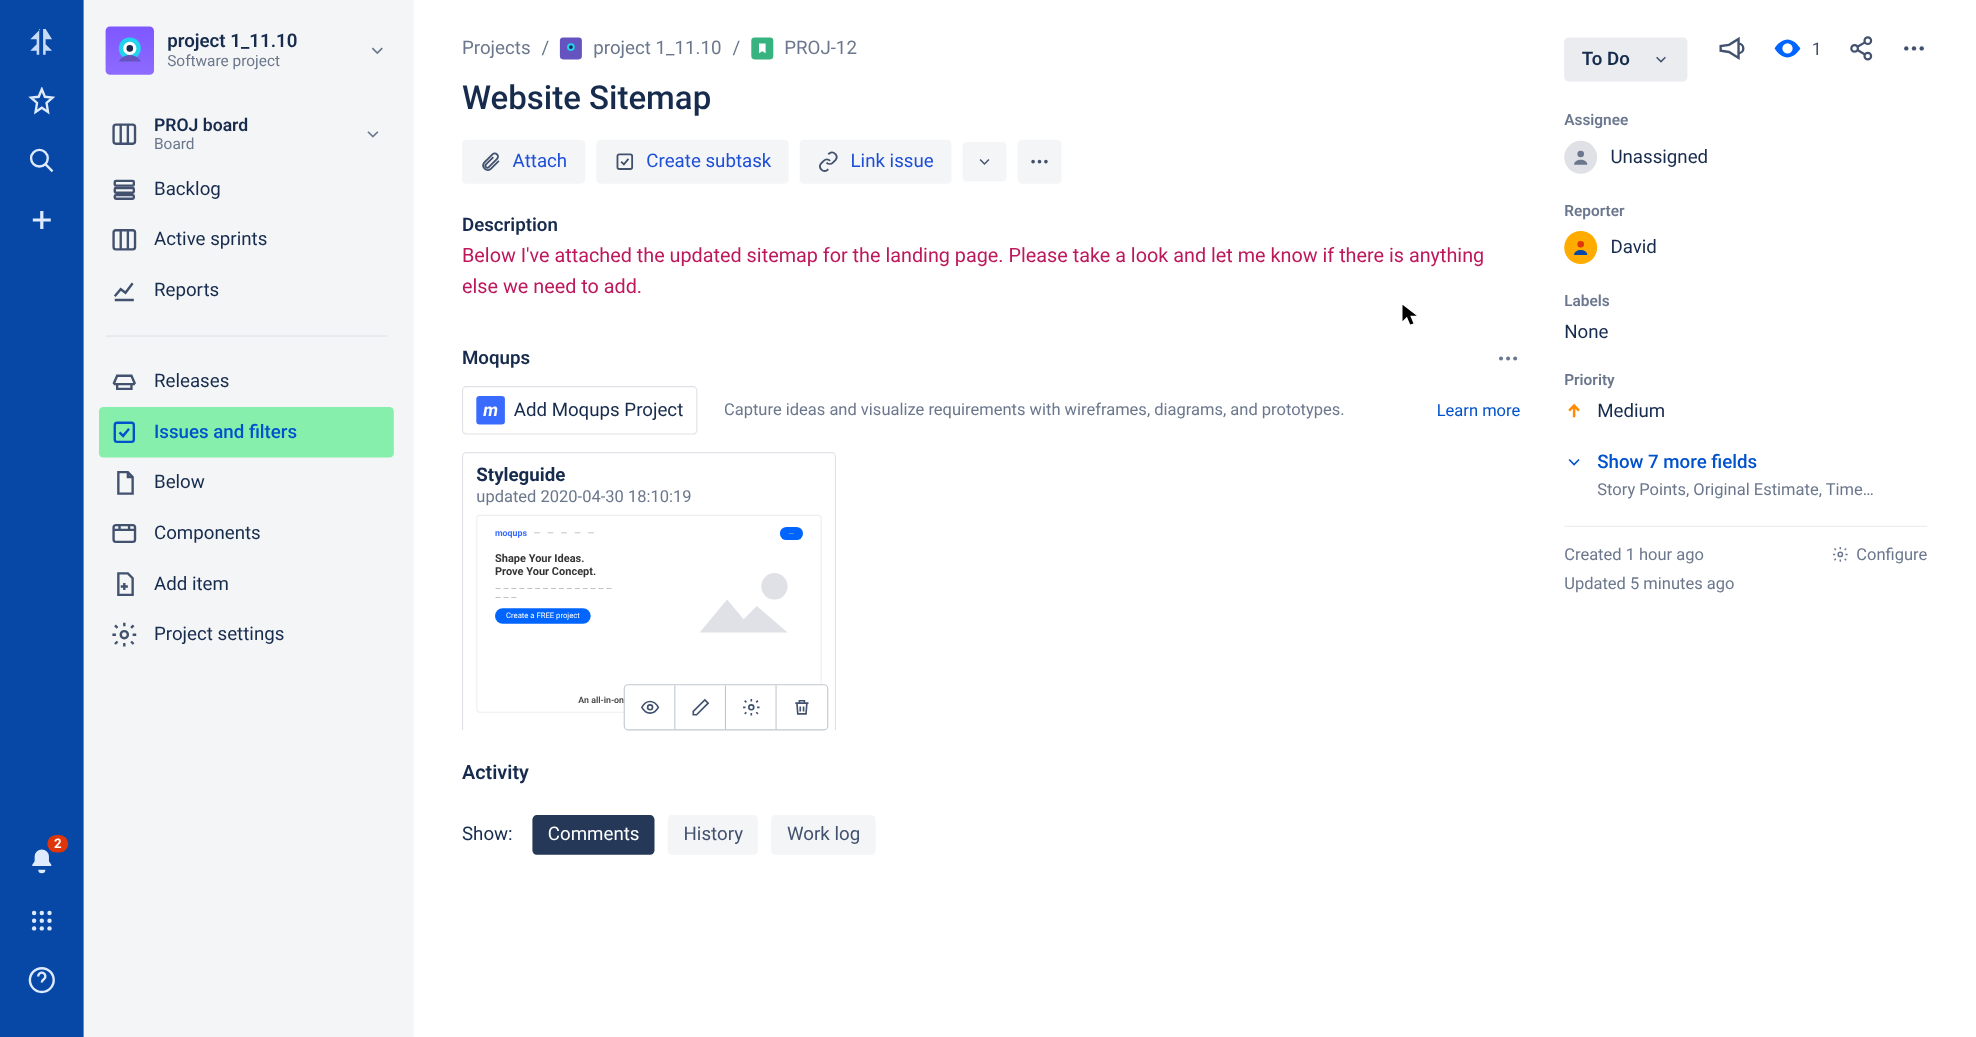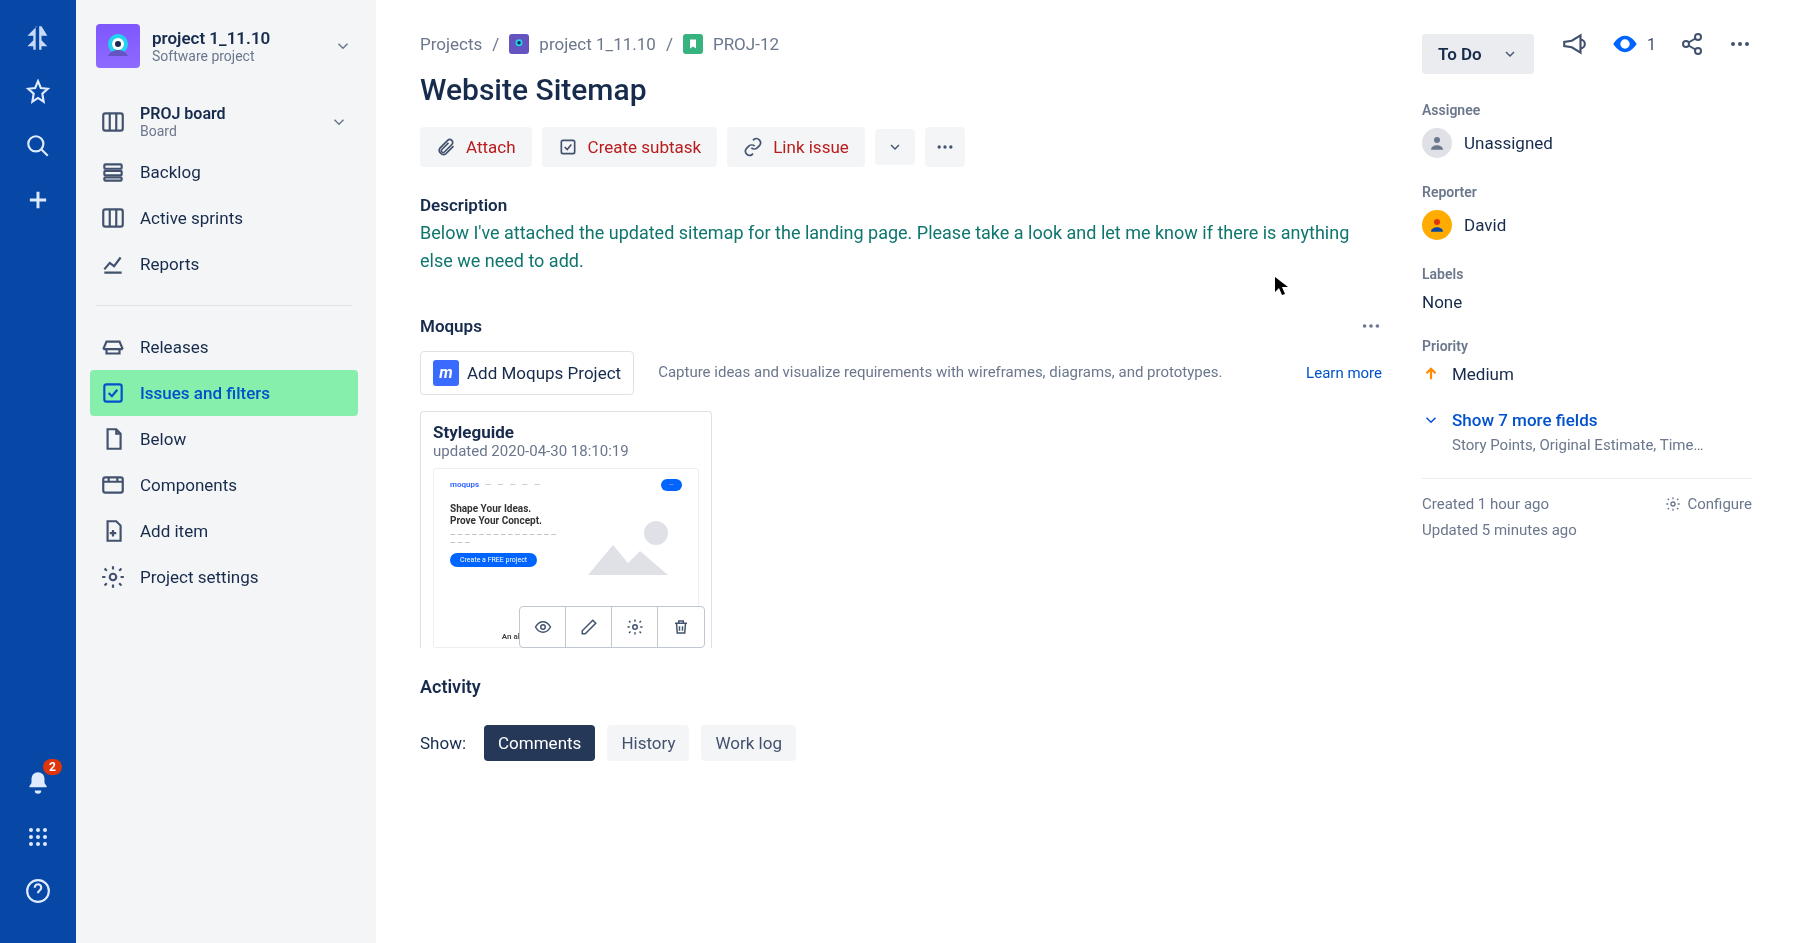--- a/index.html
+++ b/index.html
@@ -25,33 +25,33 @@
 .left{flex:1;min-width:0}
 .right{width:330px;flex:0 0 330px}
 .crumb{display:flex;align-items:center;gap:10px;color:#6B778C;font-size:17px;margin-bottom:18px}
 .crumb a{color:#6B778C;text-decoration:none}
 .crumb .sep{color:#6B778C}
 .ico-sm{width:20px;height:20px;border-radius:3px;display:inline-flex;align-items:center;justify-content:center}
 .proj-ico{background:#6554C0}
 .story-ico{background:#36B37E}
 h1{font-size:30px;font-weight:500;color:#172B4D;margin-bottom:20px}
 .actions{display:flex;gap:10px;align-items:center;margin-bottom:28px}
-.btn{display:flex;align-items:center;gap:10px;background:#F4F5F7;border:none;padding:10px 16px;border-radius:4px;font-size:17px;color:#b91c1c;cursor:pointer}
+.btn{display:flex;align-items:center;gap:10px;background:#F4F5F7;border:none;padding:10px 16px;border-radius:4px;font-size:17px;color:#1d4ed8;cursor:pointer}
 .sq{width:40px;padding:10px;justify-content:center}
 .hlabel{font-size:17px;font-weight:600;color:#172B4D;margin-bottom:4px}
-.desc{font-size:18px;color:#0f766e;line-height:1.55;margin-bottom:40px}
+.desc{font-size:18px;color:#be185d;line-height:1.55;margin-bottom:40px}
 .moq-head{display:flex;align-items:center;margin-bottom:14px}
 .moq-head .hlabel{margin:0}
 .moq-head .dots{margin-left:auto;color:#6B778C;cursor:pointer}
 .moq-row{display:flex;align-items:center;gap:24px;margin-bottom:16px}
 .add-moq{display:flex;align-items:center;gap:8px;border:1px solid #DFE1E6;border-radius:4px;padding:8px 12px;font-size:17px;color:#172B4D;cursor:pointer;background:#fff}
 .m-logo{width:26px;height:26px;background:#396BFF;border-radius:3px;display:flex;align-items:center;justify-content:center;color:#fff;font-weight:700;font-style:italic;font-size:16px}
 .moq-desc{font-size:15px;color:#6B778C;flex:1;line-height:1.4}
 .learn{color:#0052CC;font-size:15px;cursor:pointer}
-.card{border:1px solid #DFE1E6;border-bottom:none;border-radius:4px 4px 0 0;width:292px;padding:10px 12px 0;position:relative}
+.card{border:1px solid #DFE1E6;border-bottom:none;border-radius:4px 4px 0 0;width:340px;padding:10px 12px 16px;position:relative}
 .card .ct{font-weight:700;font-size:17px}
 .card .cu{font-size:15px;color:#6B778C;margin-bottom:8px}
 .thumb{background:#fff;border:1px solid #eee;height:180px;border-radius:3px;padding:10px 16px;font-size:8px;color:#555;position:relative;overflow:hidden}
 .thumb .nav-row{display:flex;gap:6px;align-items:center;margin-bottom:12px}
 .thumb .nav-row span{color:#aaa}
 .thumb .pill{background:#0065FF;color:#fff;border-radius:8px;padding:2px 8px;font-size:7px;margin-left:auto}
 .thumb .hero{font-size:10px;font-weight:700;color:#333;line-height:1.2}
 .thumb .sub{font-size:7px;color:#999;margin:4px 0 6px;max-width:110px}
 .thumb .cta{background:#0065FF;color:#fff;border-radius:10px;padding:3px 10px;font-size:7px;display:inline-block}
 .thumb .img-ph{position:absolute;right:20px;top:46px;width:100px;height:70px}

